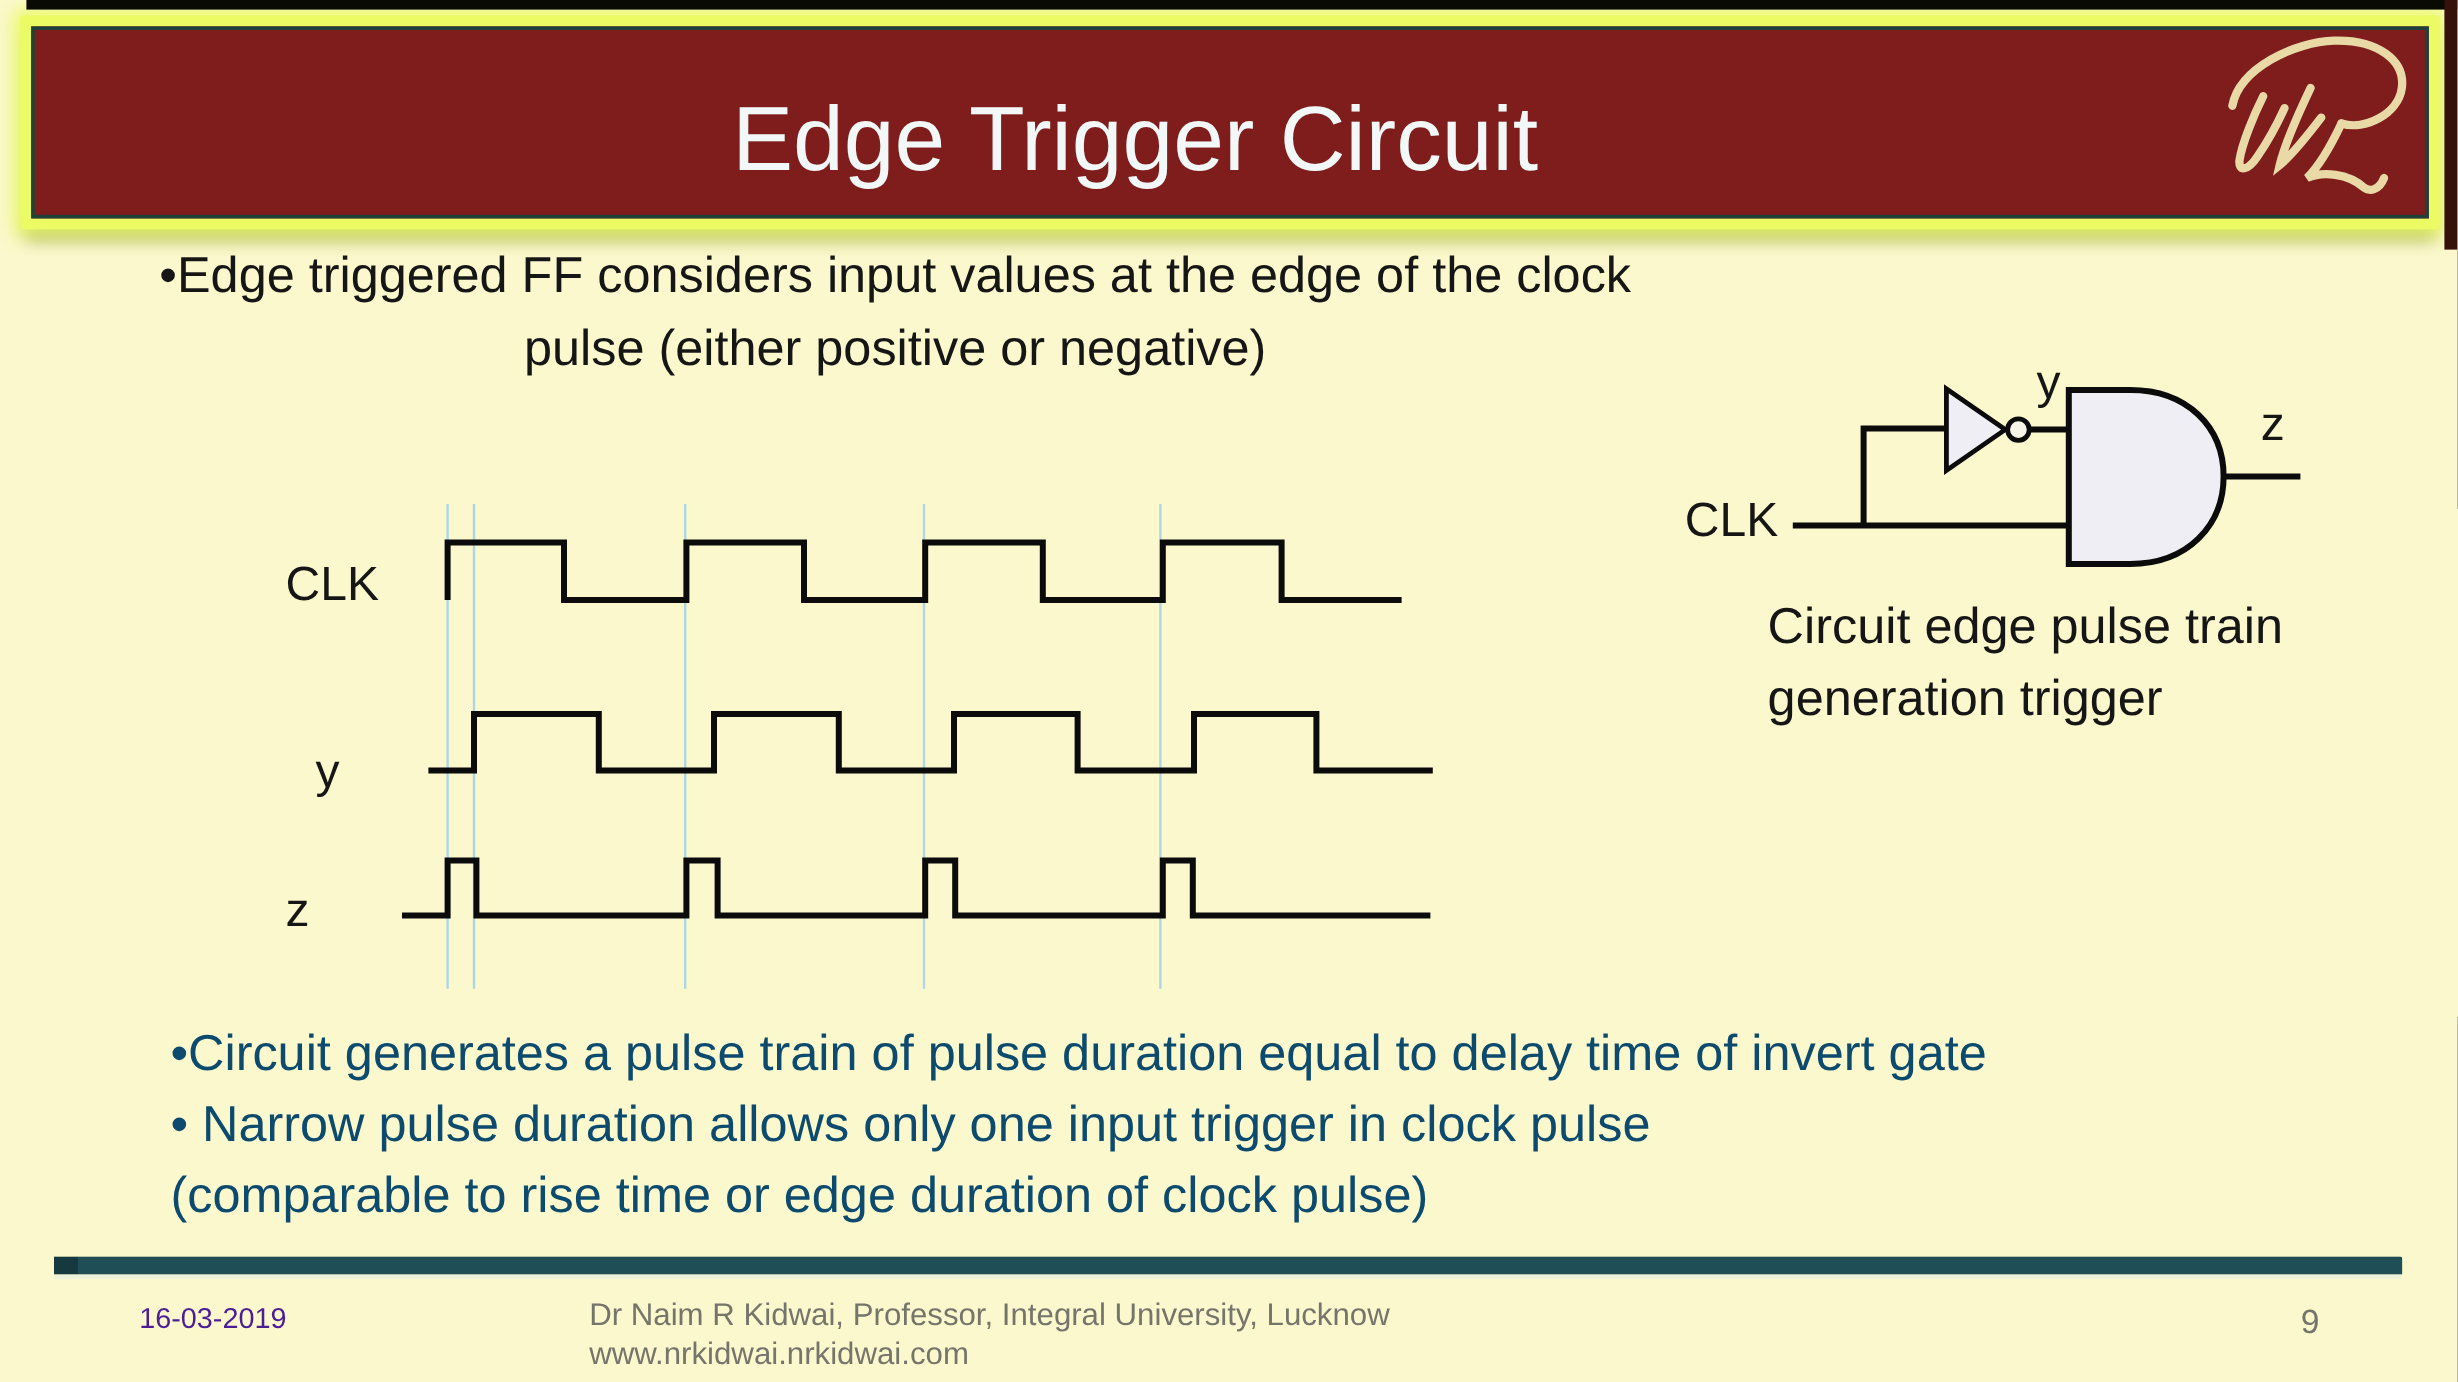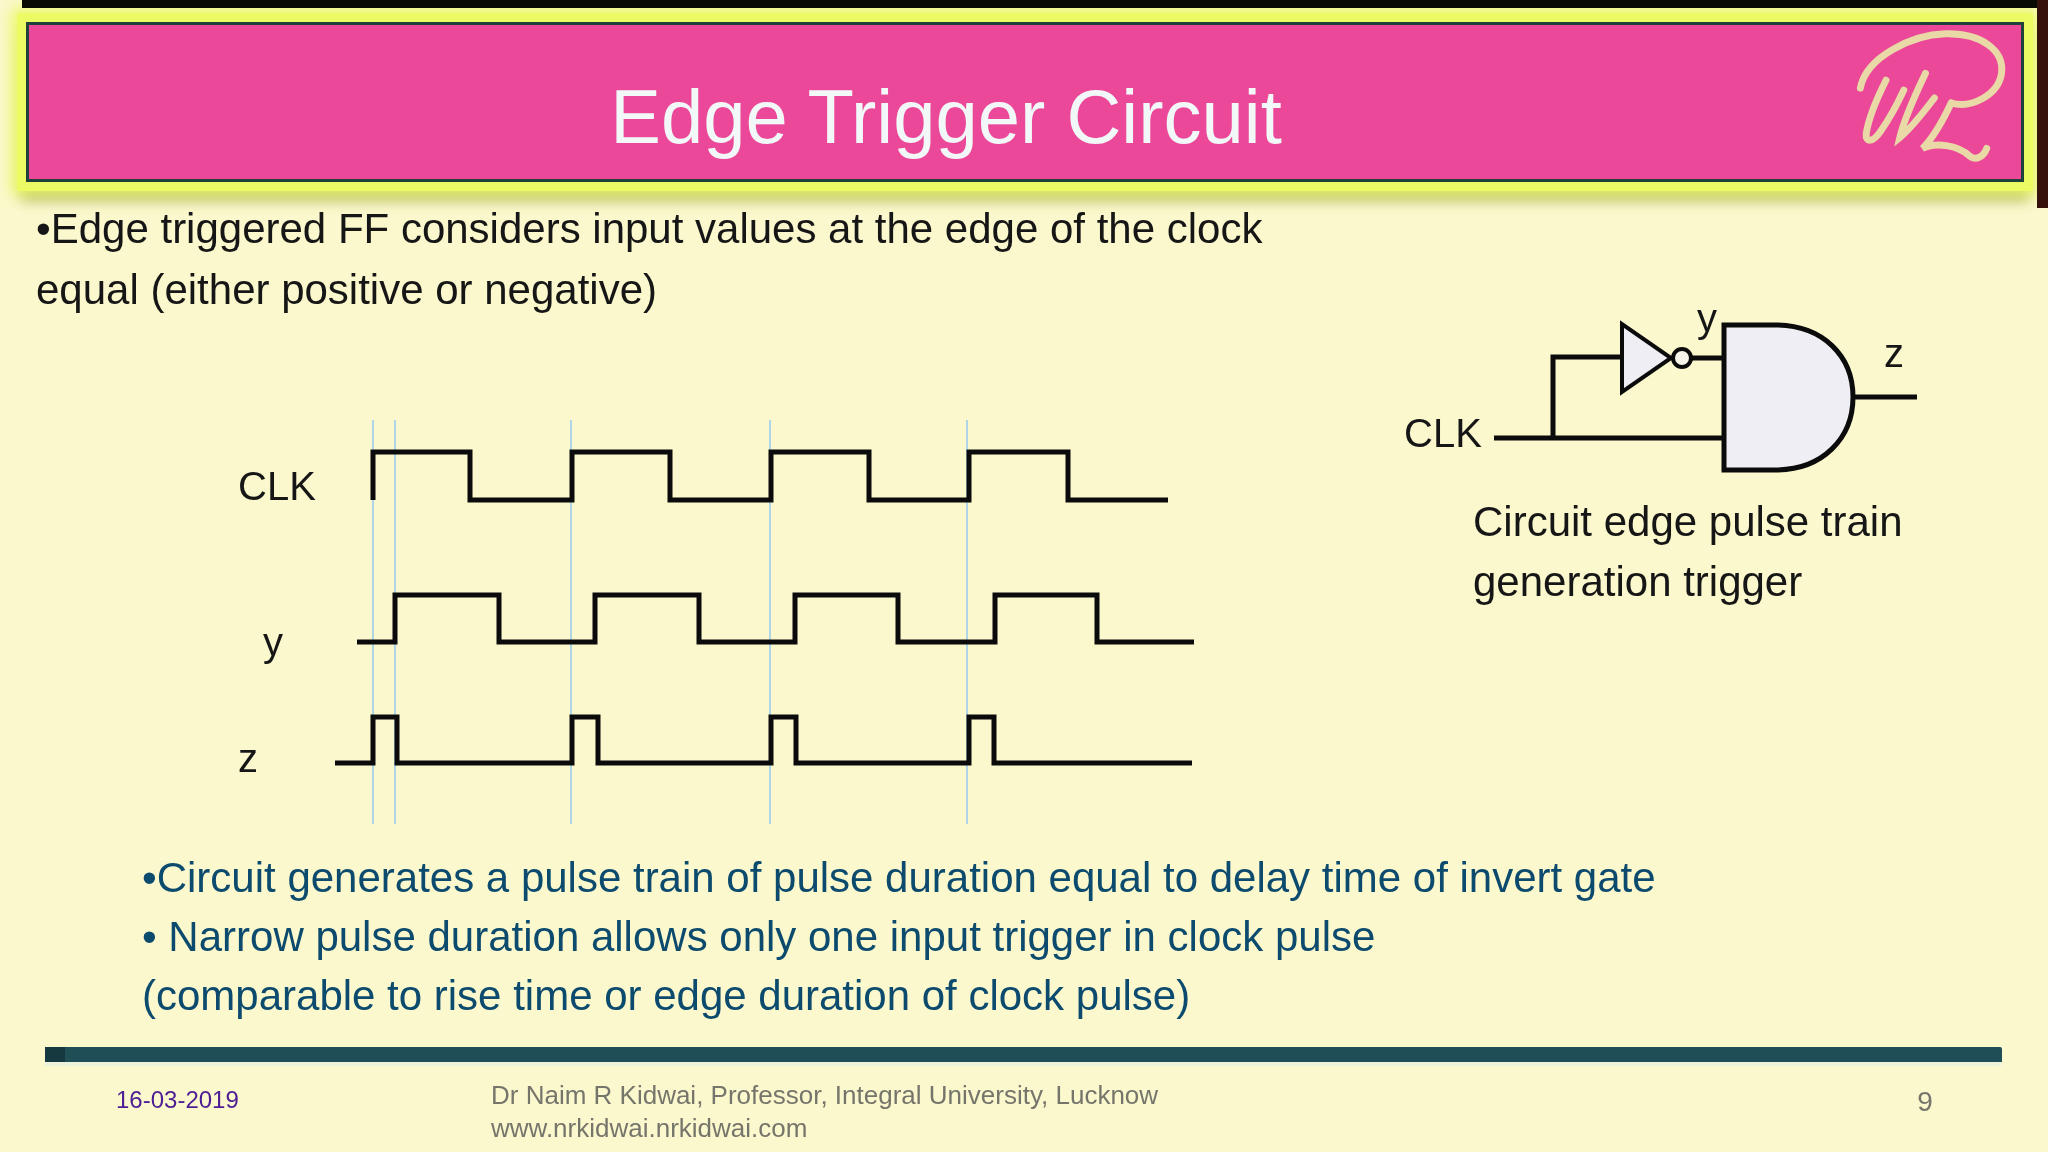--- a/index.html
+++ b/index.html
@@ -14,32 +14,32 @@
   .edge-top{position:absolute;left:22px;right:0;top:0;height:8px;background:#0a0a04;}
   .edge-right{position:absolute;right:0;top:0;width:11px;height:208px;background:#36100a;}
   
   .title-outer{
     position:absolute;left:17px;top:13px;width:2016px;height:178px;
     background:#ECFA64;border-radius:3px;padding:9px;box-sizing:border-box;
     box-shadow:0 0 14px 6px rgba(233,250,100,0.9), 0 14px 12px -5px rgba(70,80,15,0.45);
   }
   .title-inner{
     width:100%;height:100%;box-sizing:border-box;
-    background:#ec4899;border:3px solid #20413A;
+    background:#7f1d1d;border:3px solid #20413A;
     display:flex;align-items:center;justify-content:center;
     padding-right:158px;padding-top:28px;
   }
   .title-text{
     color:#F2F7F7;font-size:76px;letter-spacing:0px;white-space:nowrap;
   }
   .logo{position:absolute;right:18px;top:6px;width:180px;height:158px;}
   
   .bullets-top{
     position:absolute;left:36px;top:198px;width:1420px;
-    font-size:42px;line-height:61px;color:#161616;
+    font-size:42px;line-height:61px;color:#161616;text-align:center;
   }
   .bullets-bottom{
     position:absolute;left:142px;top:848px;width:1780px;
     font-size:42px;line-height:59px;color:#0c4a6e;
   }
   .caption{
     position:absolute;left:1473px;top:492px;width:560px;
     font-size:42px;line-height:60px;color:#161616;
   }
   .diagram-svg{position:absolute;left:0;top:0;width:2048px;height:1152px;pointer-events:none;}
@@ -71,21 +71,21 @@
         <path d="M 22,70 C 28,38 75,16 108,15 C 145,14 168,32 165,55 C 162,77 134,91 114,85"></path>
         <path d="M 114,85 C 106,102 96,120 85,131 C 98,125 120,127 133,139 C 138,143 146,141 150,131"></path>
         <path d="M 48,62 C 40,78 30,102 28,116 C 27,126 35,125 43,113 C 52,100 60,85 66,72"></path>
         <path d="M 88,55 C 78,76 66,103 62,120 C 72,112 84,97 97,80"></path>
       </g>
     </svg>
   </div>
 
   <div class="bullets-top">
     <div>•Edge triggered FF considers input values at the edge of the clock</div>
-    <div>equal (either positive or negative)</div>
+    <div>pulse (either positive or negative)</div>
   </div>
 
   <svg class="diagram-svg" viewBox="0 0 2048 1152">
 
     <g id="timing-group">
         <line x1="373" x2="373" y1="420" y2="824" stroke="#AFD6E6" stroke-width="2"></line>
         <line x1="395" x2="395" y1="420" y2="824" stroke="#AFD6E6" stroke-width="2"></line>
         <line x1="571" x2="571" y1="420" y2="824" stroke="#AFD6E6" stroke-width="2"></line>
         <line x1="770" x2="770" y1="420" y2="824" stroke="#AFD6E6" stroke-width="2"></line>
         <line x1="967" x2="967" y1="420" y2="824" stroke="#AFD6E6" stroke-width="2"></line>

